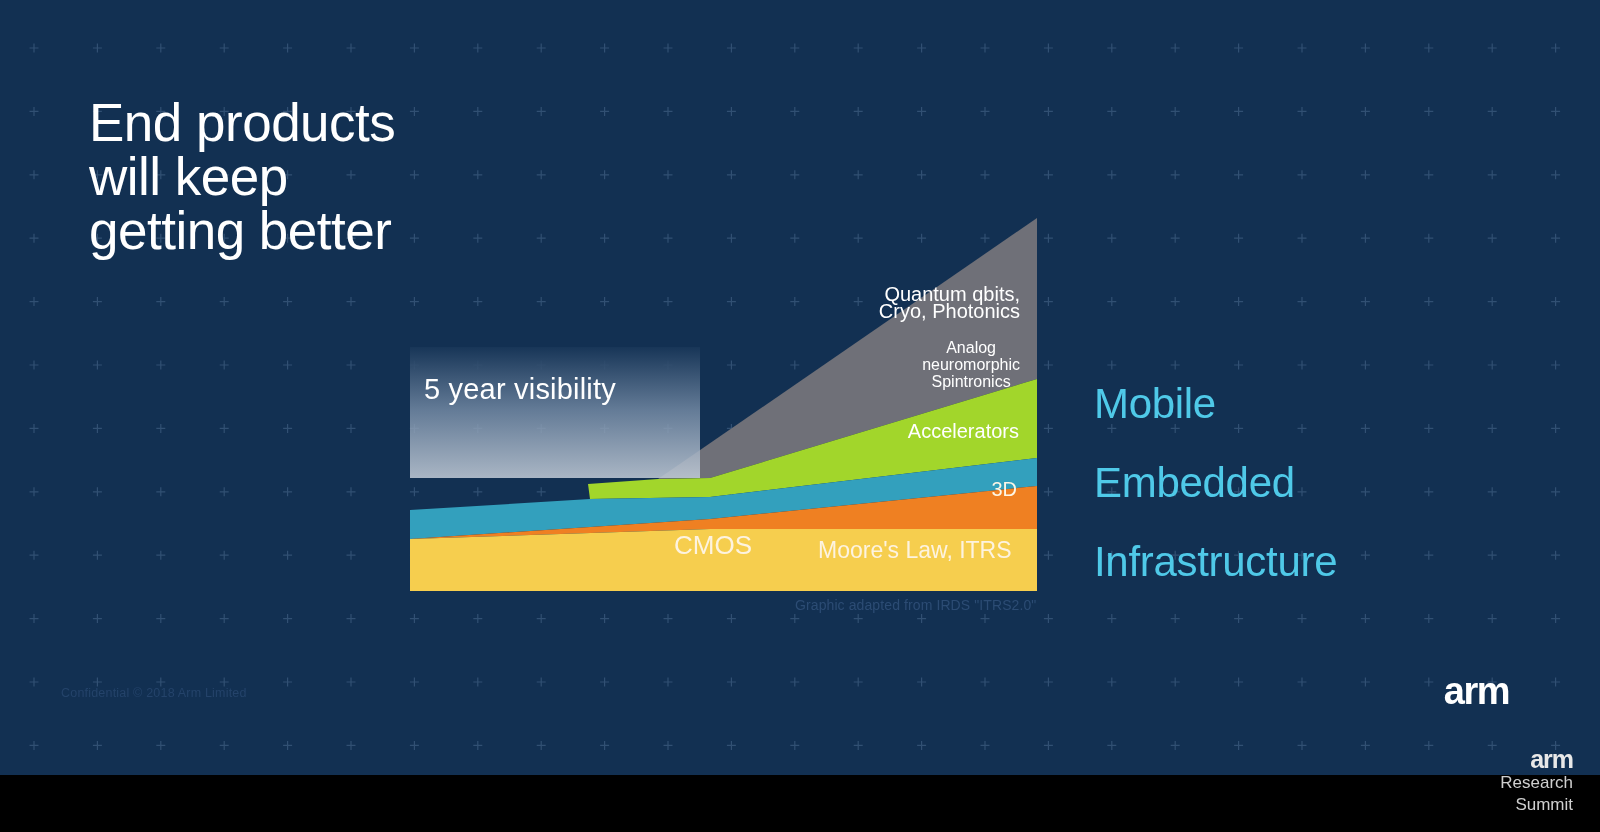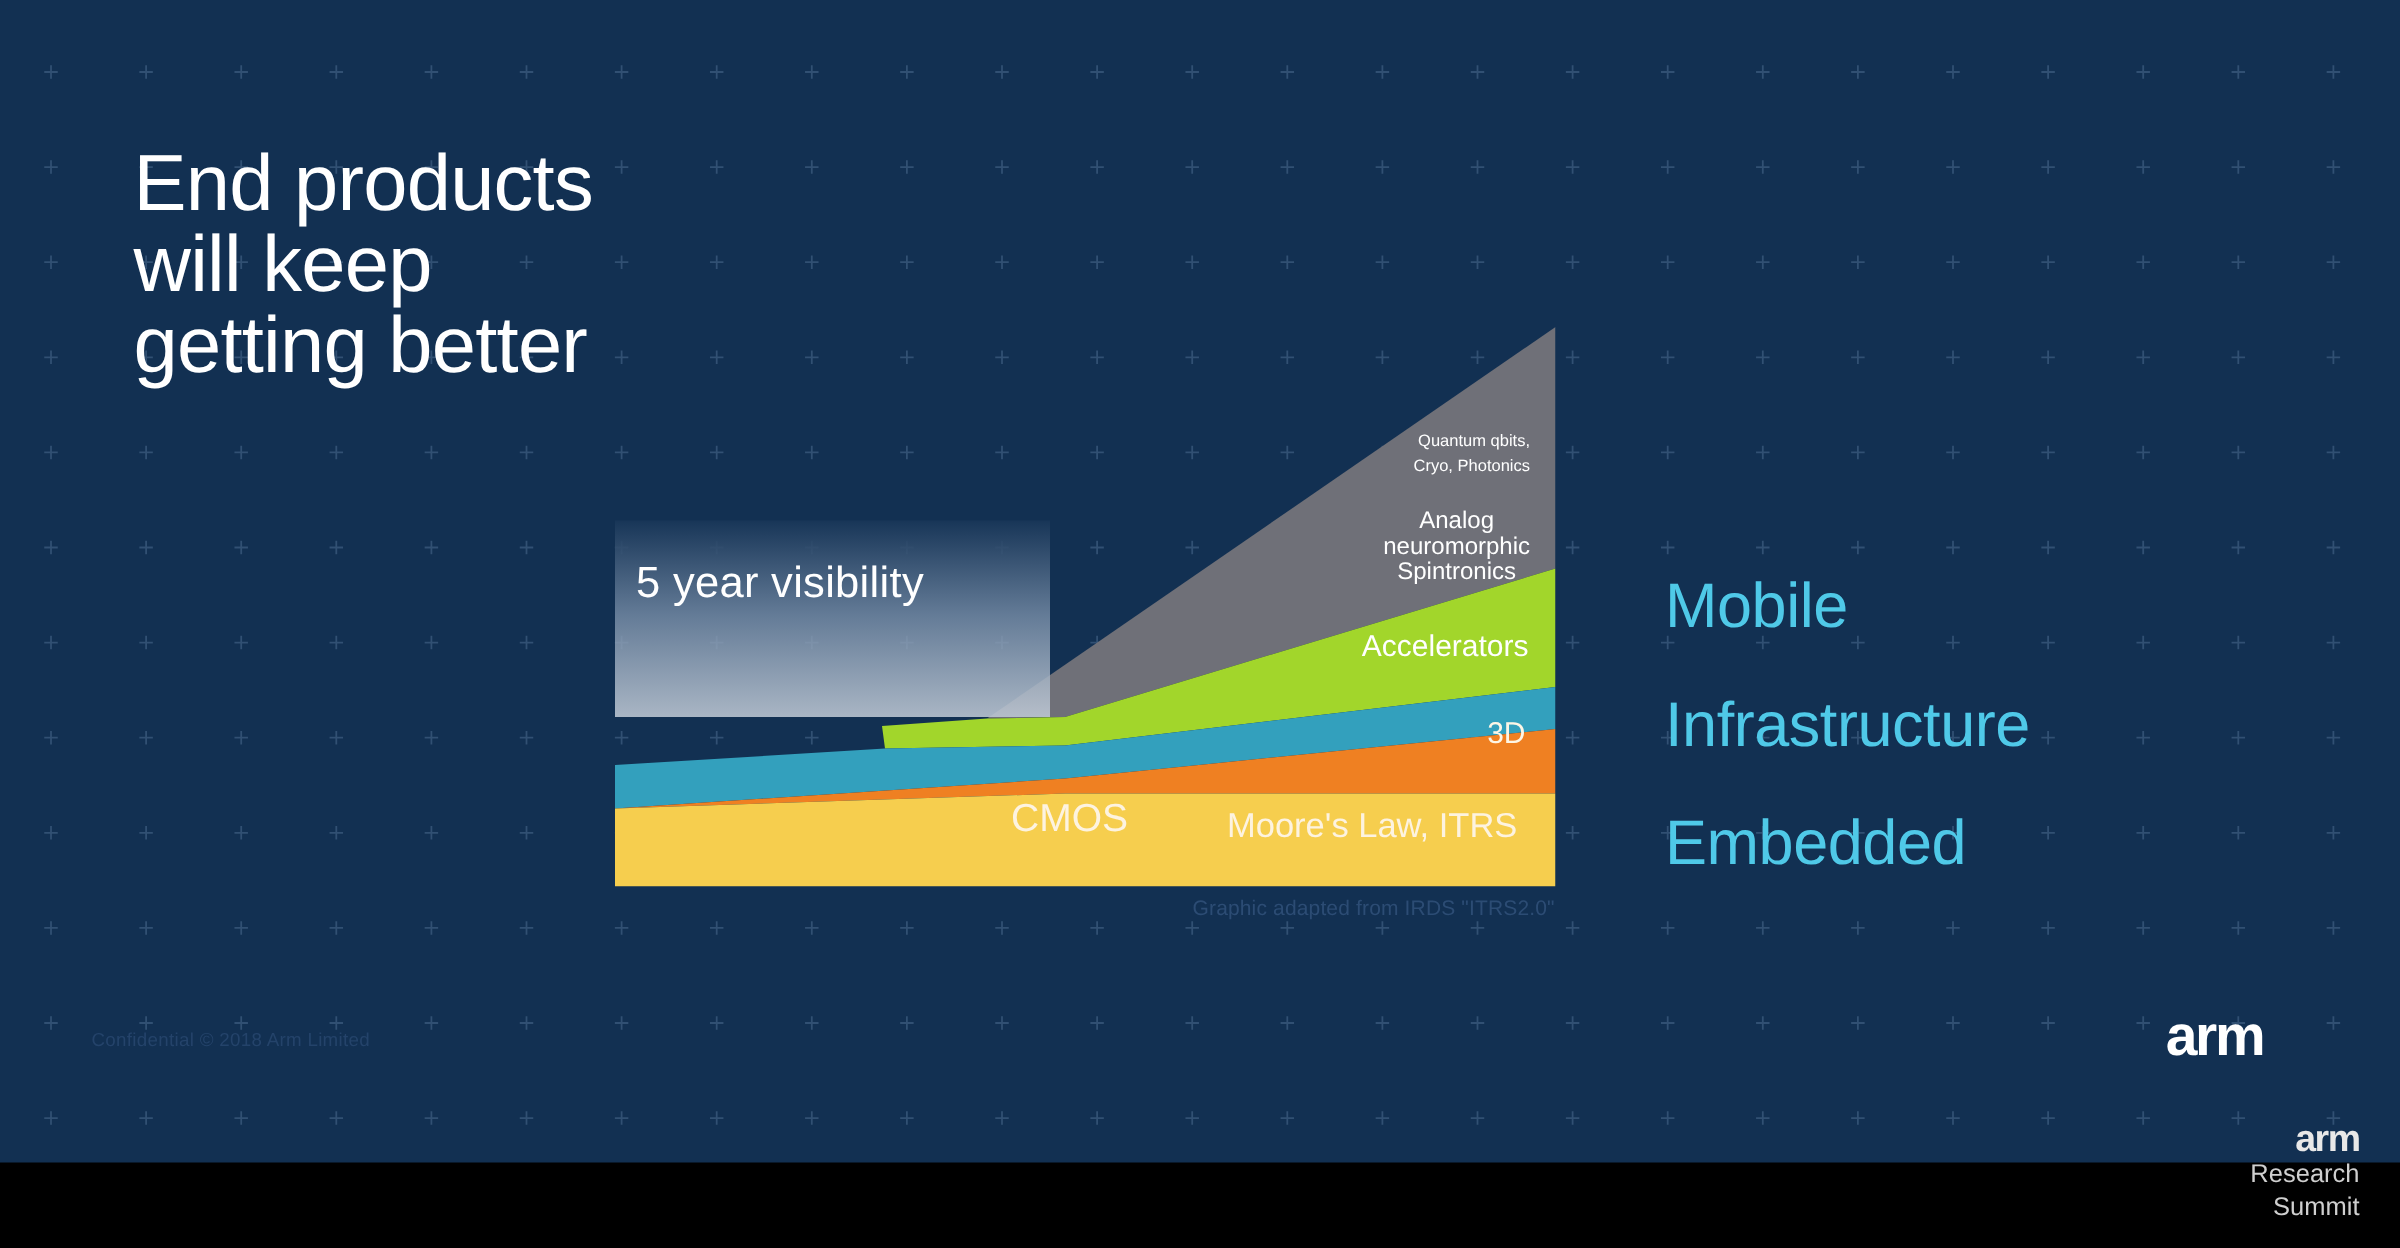--- a/index.html
+++ b/index.html
@@ -37,21 +37,21 @@
   #chart svg { display:block; width:627px; height:375px; }
 
   .band-label {
     position:absolute;
     color:#ffffff;
     font-size:17px;
     line-height:18px;
     pointer-events:none;
     white-space:pre-line;
   }
-  #lbl-quantum { right:17px; top:70px;  text-align:right; font-size:11px; line-height:17px; }
+  #lbl-quantum { right:17px; top:70px;  text-align:right; font-size:20px; line-height:17px; }
   #lbl-analog  { right:17px; top:123px; text-align:center; font-size:16px; line-height:17px; }
   #lbl-accel   { right:18px; top:206px; text-align:center; font-size:20px; }
   #lbl-3d      { right:20px; top:264px; text-align:left; font-size:20px; color:#fdf6e6; }
   #lbl-cmos    { left:264px; top:320px; font-size:26px; color:#fdf3e0; }
   #lbl-moore   { left:408px; top:325px; font-size:23px; color:#fdf3e0; }
 
   
   #visibility-box {
     position:absolute; left:398px; top:347px; width:290px; height:131px;
     background:linear-gradient(to bottom,
@@ -74,21 +74,20 @@
 
   
   #segments {
     position:absolute; left:1082px; top:364px; width:460px;
   }
   .segment {
     color:#4fc9e8;
     font-size:42px;
     line-height:79px;
     letter-spacing:-.3px;
-    margin-left:16px;
   }
 
   
   #confidential {
     position:absolute; left:49px; top:686px;
     color:#24436a; font-size:12.5px; letter-spacing:.2px;
   }
   #arm-logo {
     position:absolute; right:103px; top:672px;
     color:#ffffff; font-size:38px; font-weight:700; letter-spacing:-1.5px;
@@ -145,22 +144,22 @@
     <div class="band-label" id="lbl-moore">Moore's Law, ITRS</div>
   </div>
 
   <div id="visibility-box"></div>
   <div id="visibility-text">5 year visibility</div>
 
   <div id="chart-caption">Graphic adapted from IRDS "ITRS2.0"</div>
 
   <div id="segments">
     <div class="segment">Mobile</div>
+    <div class="segment">Embedded</div>
     <div class="segment">Infrastructure</div>
-    <div class="segment">Embedded</div>
   </div>
 
   <div id="confidential">Confidential © 2018 Arm Limited</div>
   <div id="arm-logo">arm</div>
 </div>
 
 <div id="bottombar"></div>
 <div id="summit">
   <span class="summit-arm">arm</span>
   <span class="summit-line">Research</span>

